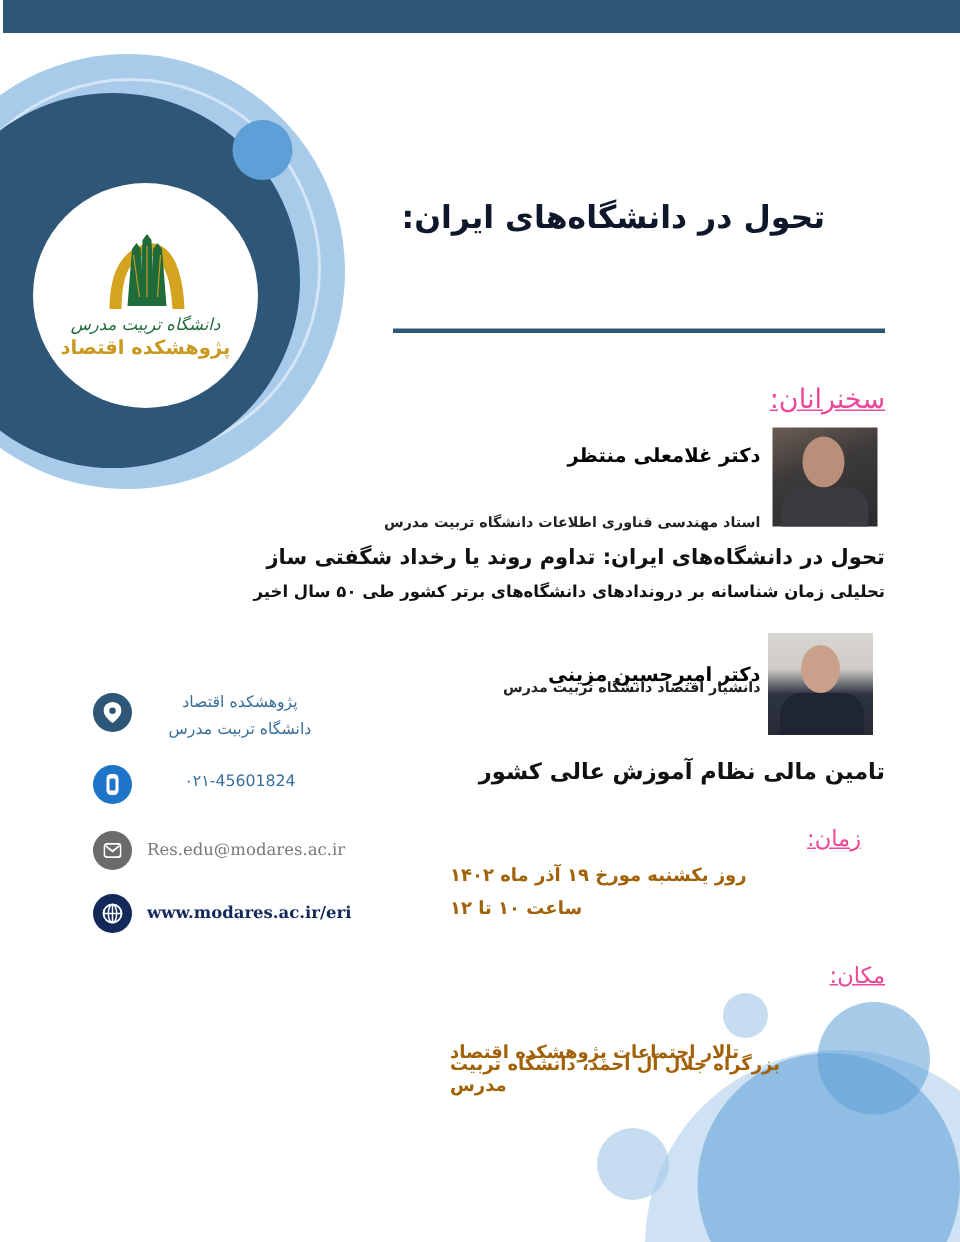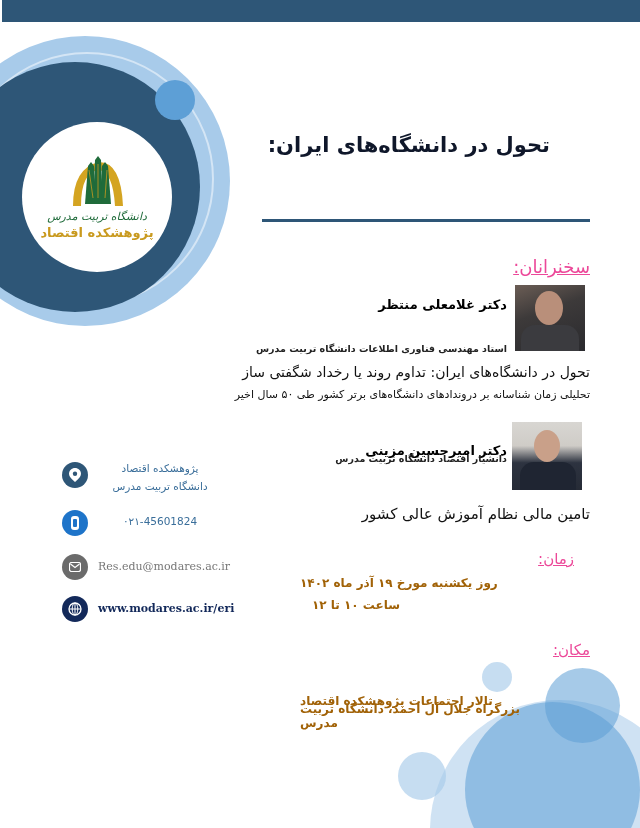--- a/index.html
+++ b/index.html
@@ -55,21 +55,21 @@
   .photo1 { left: 515px; top: 285px; width: 70px; height: 66px; background: linear-gradient(160deg,#6b5d55 0%,#3d3a3a 40%,#2a2a2e 100%); }
   .photo2 { left: 512px; top: 422px; width: 70px; height: 68px; background: linear-gradient(180deg,#d8d6d2 0%,#cfccc7 35%,#2d3340 60%,#262b36 100%); }
   .face { position: absolute; border-radius: 50%; }
   .photo1 .face { left: 20px; top: 6px; width: 28px; height: 34px; background: #b98f7a; }
   .photo1 .suit { position: absolute; left: 6px; top: 40px; width: 58px; height: 30px; background: #3b3b3f; border-radius: 14px 14px 0 0; }
   .photo2 .face { left: 22px; top: 8px; width: 26px; height: 32px; background: #c9a089; }
   .photo2 .suit { position: absolute; left: 8px; top: 40px; width: 56px; height: 30px; background: #1f2532; border-radius: 14px 14px 0 0; }
 
   .speaker-name { position: absolute; font-weight: bold; font-size: 13px; color: #000000; direction: rtl; }
   .speaker-role { position: absolute; font-weight: bold; font-size: 9.5px; color: #222; direction: rtl; }
-  .talk-title { position: absolute; font-weight: normal; color: #111; direction: rtl; }
+  .talk-title { position: absolute; font-weight: bold; color: #111; direction: rtl; }
 
   .contact-icon {
     position: absolute; width: 26px; height: 26px; border-radius: 50%;
     display: flex; align-items: center; justify-content: center; color: #fff; font-size: 12px;
   }
   .contact-text { position: absolute; font-size: 10.5px; color: #3a6e9a; direction: rtl; text-align: center; }
   .contact-ltr { position: absolute; font-size: 11px; font-family: "DejaVu Serif", serif; }
 
   .info-text { position: absolute; font-weight: bold; font-size: 12px; color: #a16207; direction: rtl; text-align: left; }
 </style>
@@ -164,17 +164,17 @@
       <circle cx="7" cy="7" r="6" fill="none" stroke="#fff" stroke-width="1.3"></circle>
       <line x1="1" y1="7" x2="13" y2="7" stroke="#fff" stroke-width="1"></line>
       <line x1="7" y1="1" x2="7" y2="13" stroke="#fff" stroke-width="1"></line>
       <ellipse cx="7" cy="7" rx="2.8" ry="6" fill="none" stroke="#fff" stroke-width="1"></ellipse>
     </svg>
 </div>
 <div class="contact-ltr" style="left:98px; top:602px; color:#13295a; font-weight:bold;">www.modares.ac.ir/eri</div>
 
 <div class="section-label time-label">زمان:</div>
 <div class="info-text" style="left:300px; top:576px; width:200px;">روز یکشنبه مورخ ۱۹ آذر ماه ۱۴۰۲</div>
-<div class="info-text" style="left:312px; top:598px; width:200px;">ساعت ۱۰ تا ۱۲</div>
+<div class="info-text" style="left:300px; top:598px; width:200px;">ساعت ۱۰ تا ۱۲</div>
 
 <div class="section-label place-label">مکان:</div>
 <div class="info-text" style="left:300px; top:670px; width:240px;margin-top:32px;">بزرگراه جلال آل احمد، دانشگاه تربیت مدرس</div>
 <div class="info-text" style="left:300px; top:694px; width:240px;">تالار اجتماعات پژوهشکده اقتصاد</div>
 
 </body></html>

